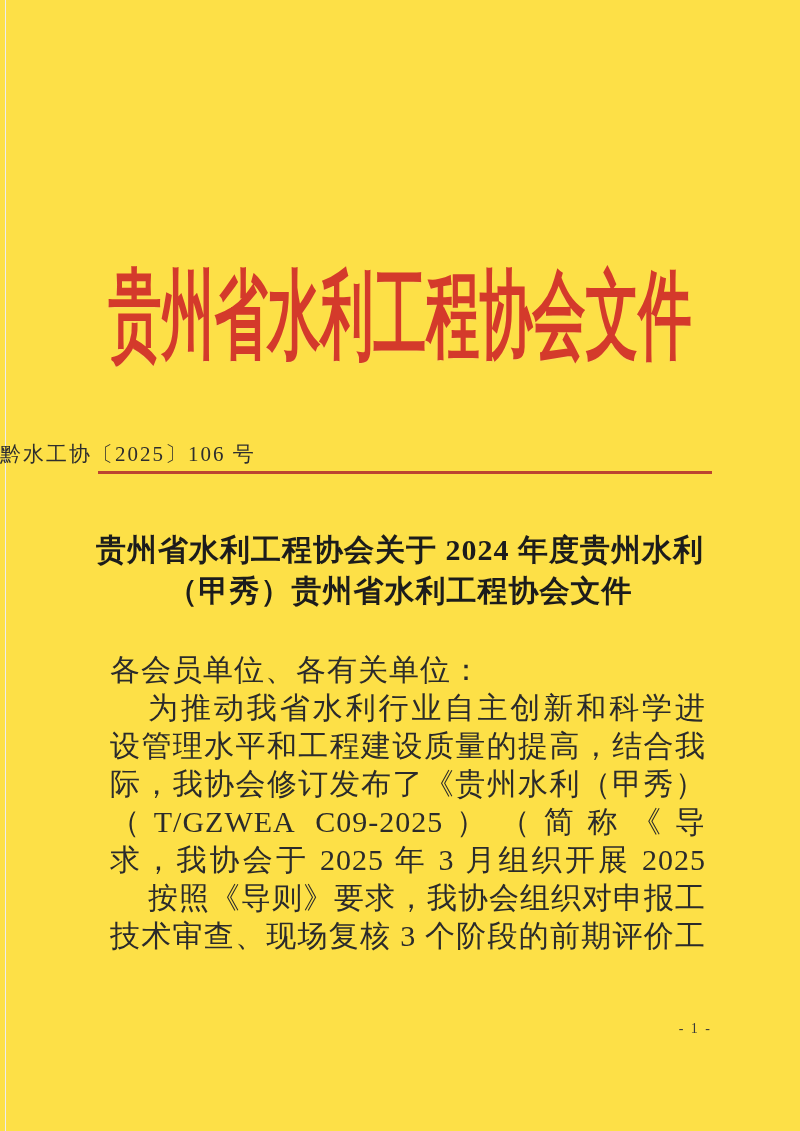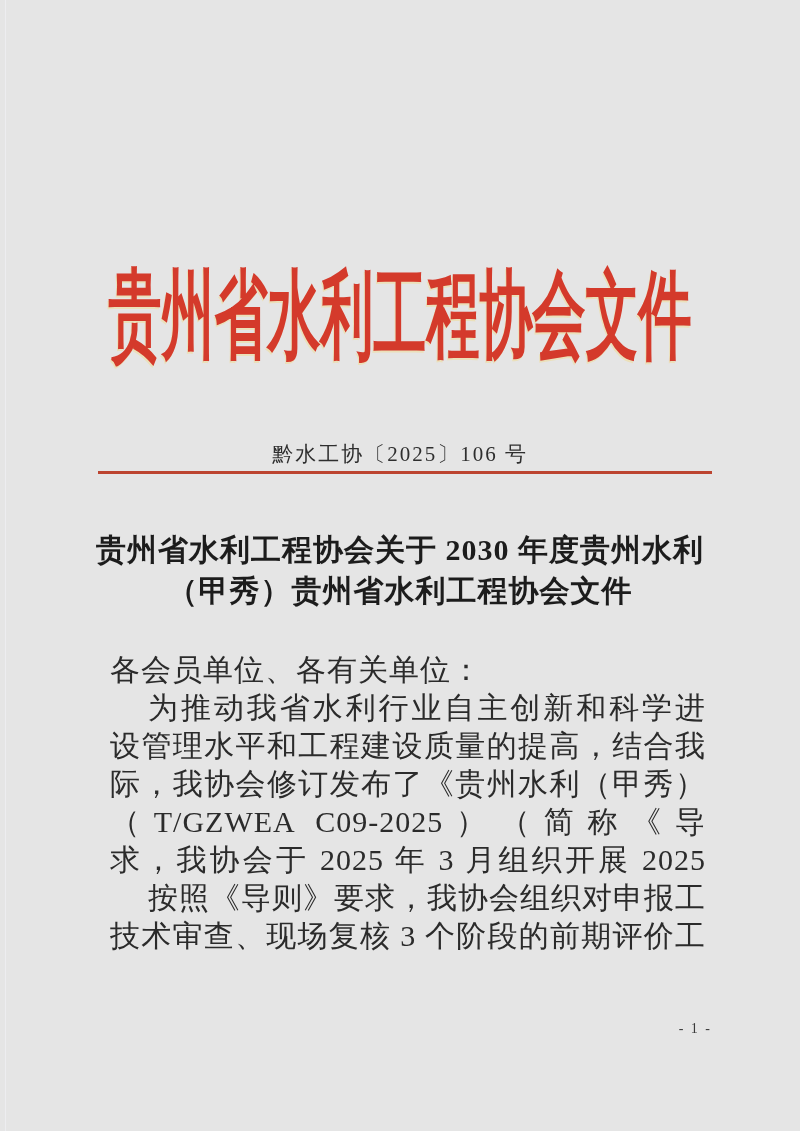--- a/index.html
+++ b/index.html
@@ -2,21 +2,21 @@
 <html><head>
 <meta charset="utf-8">
 <style>
   * { margin: 0; padding: 0; box-sizing: border-box; }
   html, body { background: #ffffff; }
   .page {
     position: relative;
     width: 800px;
     height: 1131px;
     margin: 0 auto;
-    background: #e5e5e5;
+    background: #fde047;
     overflow: hidden;
     font-family: "Liberation Serif", "DejaVu Serif", serif;
     color: #2b2b2b;
   }
   
   .scan-edge {
     position: absolute;
     left: 5px; top: 0; bottom: 0;
     width: 1px;
     background: #ededf0;
@@ -37,21 +37,21 @@
     transform-origin: top center;
     text-shadow: -1px 1px 0 rgba(245, 215, 105, 0.35);
     white-space: nowrap;
   }
   
   .doc-number {
     position: absolute;
     top: 440px;
     left: 0;
     width: 100%;
-    text-align: center;
+    text-align: left;
     font-size: 21px;
     letter-spacing: 2px;
     color: #2e2e2e;
   }
   
   .red-rule {
     position: absolute;
     top: 471px;
     left: 98px;
     width: 614px;
@@ -110,21 +110,21 @@
 
   <div class="scan-edge"></div>
 
   <div class="masthead">贵州省水利工程协会文件</div>
 
   <div class="doc-number">黔水工协〔2025〕106 号</div>
 
   <div class="red-rule"></div>
 
   <div class="doc-title">
-    <div>贵州省水利工程协会关于 2030 年度贵州水利</div>
+    <div>贵州省水利工程协会关于 2024 年度贵州水利</div>
     <div>（甲秀）贵州省水利工程协会文件</div>
   </div>
 
   <div class="body-block">
     <div class="body-line">各会员单位、各有关单位：</div>
     <div class="body-line fill indent">为推动我省水利行业自主创新和科学进步,促进水利工程建</div>
     <div class="body-line fill">设管理水平和工程建设质量的提高，结合我省水利工程建设实</div>
     <div class="body-line fill">际，我协会修订发布了《贵州水利（甲秀）优质工程评价导则》</div>
     <div class="body-line fill">（T/GZWEA C09-2025）（简称《导则》）。根据相关部门工作要</div>
     <div class="body-line fill">求，我协会于 2025 年 3 月组织开展 2025 年度贵州水利（甲秀）</div>

